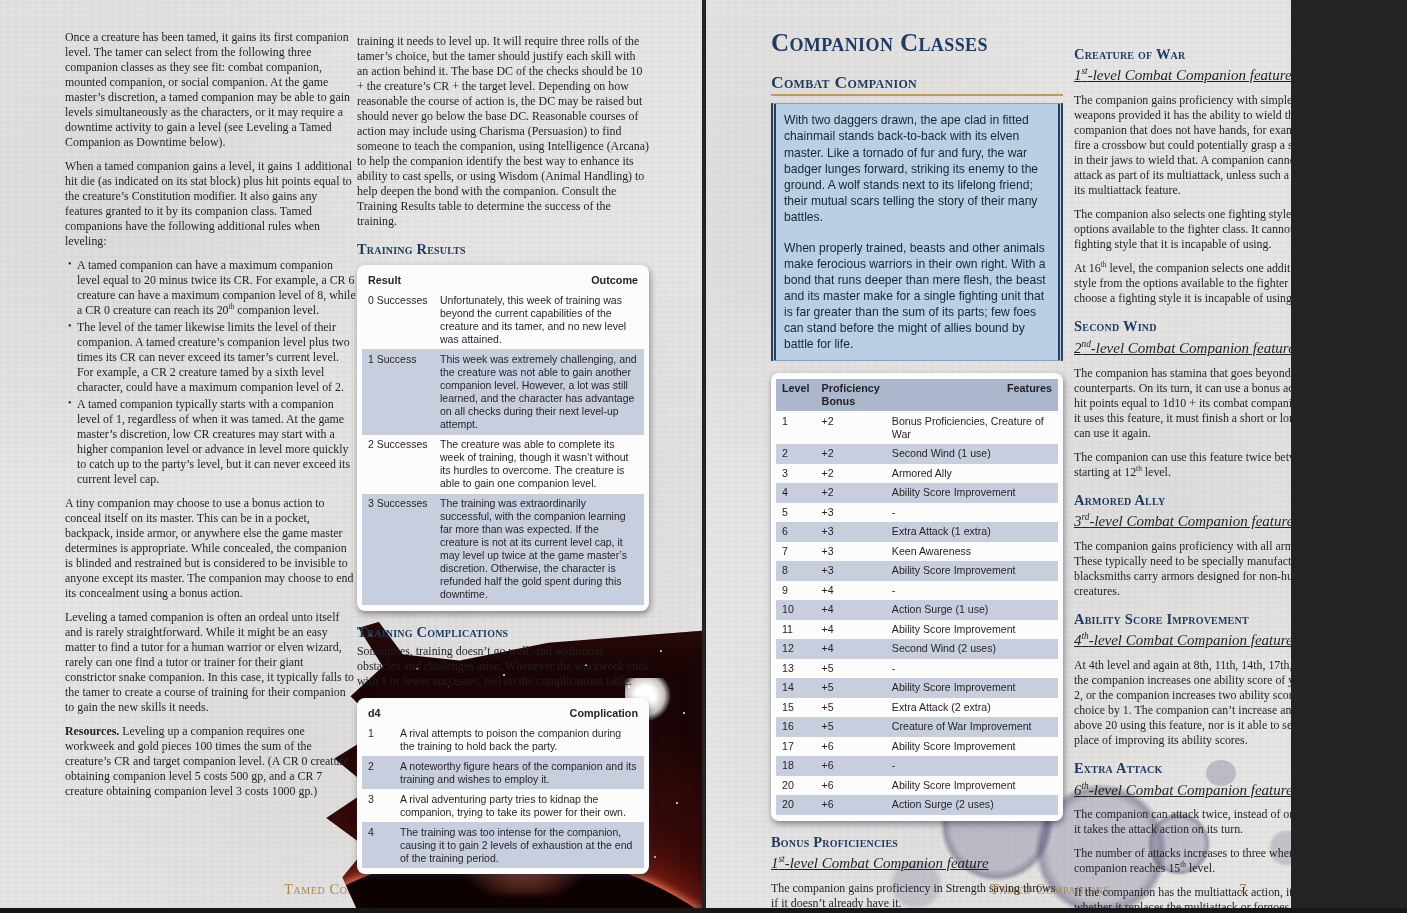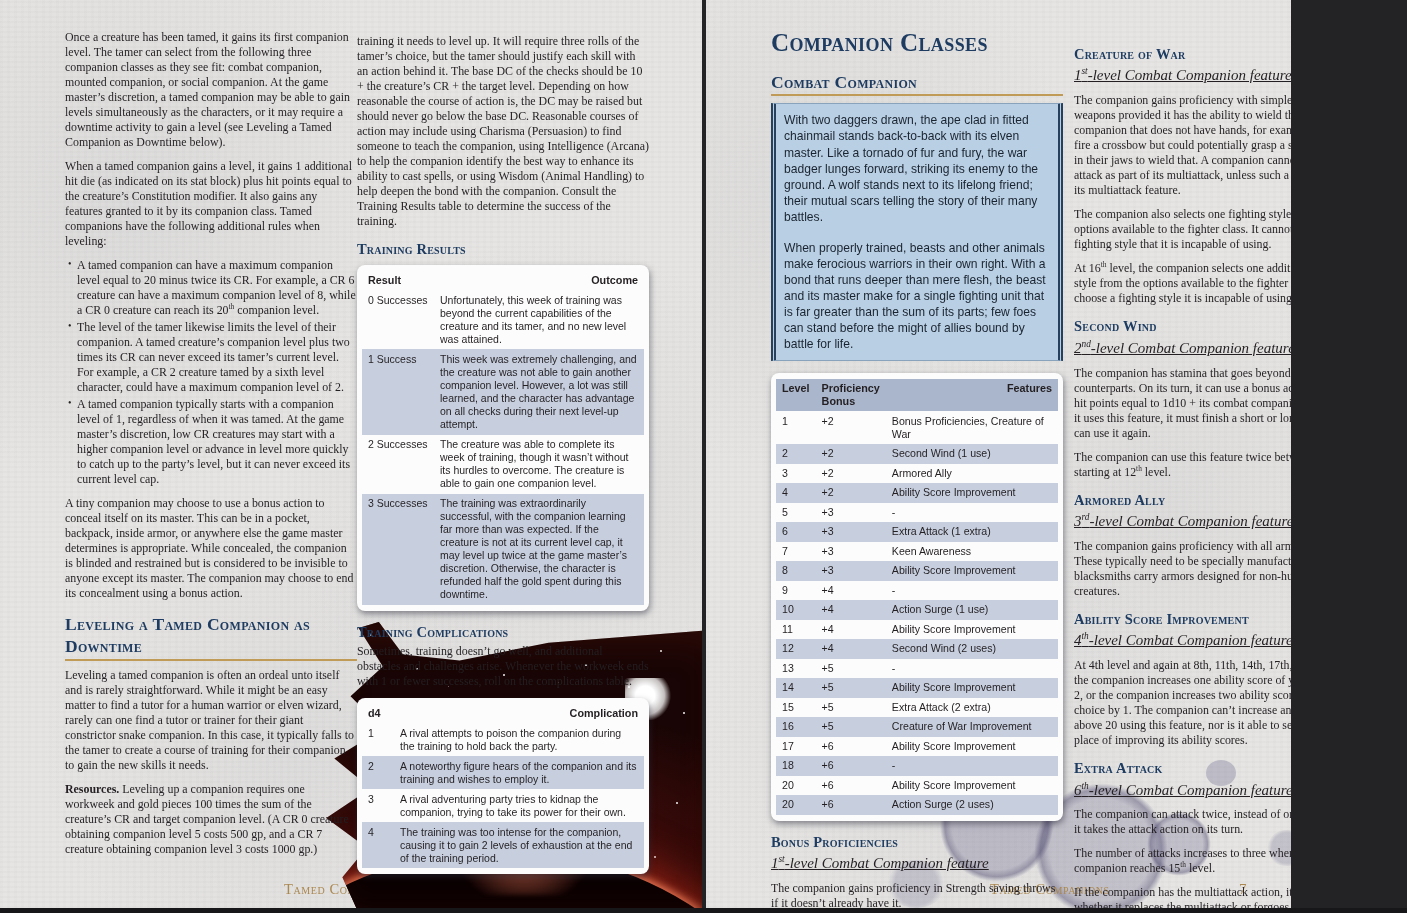--- a/index.html
+++ b/index.html
@@ -121,21 +121,20 @@
 <div class="page left">
   <div class="col col1">
     <p>Once a creature has been tamed, it gains its first companion level. The tamer can select from the following three companion classes as they see fit: combat companion, mounted companion, or social companion. At the game master’s discretion, a tamed companion may be able to gain levels simultaneously as the characters, or it may require a downtime activity to gain a level (see Leveling a Tamed Companion as Downtime below).</p>
     <p>When a tamed companion gains a level, it gains 1 additional hit die (as indicated on its stat block) plus hit points equal to the creature’s Constitution modifier. It also gains any features granted to it by its companion class. Tamed companions have the following additional rules when leveling:</p>
     <ul>
       <li>A tamed companion can have a maximum companion level equal to 20 minus twice its CR. For example, a CR 6 creature can have a maximum companion level of 8, while a CR 0 creature can reach its 20<sup>th</sup> companion level.</li>
       <li>The level of the tamer likewise limits the level of their companion. A tamed creature’s companion level plus two times its CR can never exceed its tamer’s current level. For example, a CR 2 creature tamed by a sixth level character, could have a maximum companion level of 2.</li>
       <li>A tamed companion typically starts with a companion level of 1, regardless of when it was tamed. At the game master’s discretion, low CR creatures may start with a higher companion level or advance in level more quickly to catch up to the party’s level, but it can never exceed its current level cap.</li>
     </ul>
     <p>A tiny companion may choose to use a bonus action to conceal itself on its master. This can be in a pocket, backpack, inside armor, or anywhere else the game master determines is appropriate. While concealed, the companion is blinded and restrained but is considered to be invisible to anyone except its master. The companion may choose to end its concealment using a bonus action.</p>
-    <h2>Leveling a Tamed Companion as Downtime</h2>
     <p>Leveling a tamed companion is often an ordeal unto itself and is rarely straightforward. While it might be an easy matter to find a tutor for a human warrior or elven wizard, rarely can one find a tutor or trainer for their giant constrictor snake companion. In this case, it typically falls to the tamer to create a course of training for their companion to gain the new skills it needs.</p>
     <p><b>Resources.</b> Leveling up a companion requires one workweek and gold pieces 100 times the sum of the creature’s CR and target companion level. (A CR 0 creature obtaining companion level 5 costs 500 gp, and a CR 7 creature obtaining companion level 3 costs 1000 gp.)</p>
 
   </div>
 
   <div class="col col2">
     <p>training it needs to level up. It will require three rolls of the tamer’s choice, but the tamer should justify each skill with an action behind it. The base DC of the checks should be 10 + the creature’s CR + the target level. Depending on how reasonable the course of action is, the DC may be raised but should never go below the base DC. Reasonable courses of action may include using Charisma (Persuasion) to find someone to teach the companion, using Intelligence (Arcana) to help the companion identify the best way to enhance its ability to cast spells, or using Wisdom (Animal Handling) to help deepen the bond with the companion. Consult the Training Results table to determine the success of the training.</p>
     <h3>Training Results</h3>
     <div class="table-card">
       <table class="tbl bold-first results">

